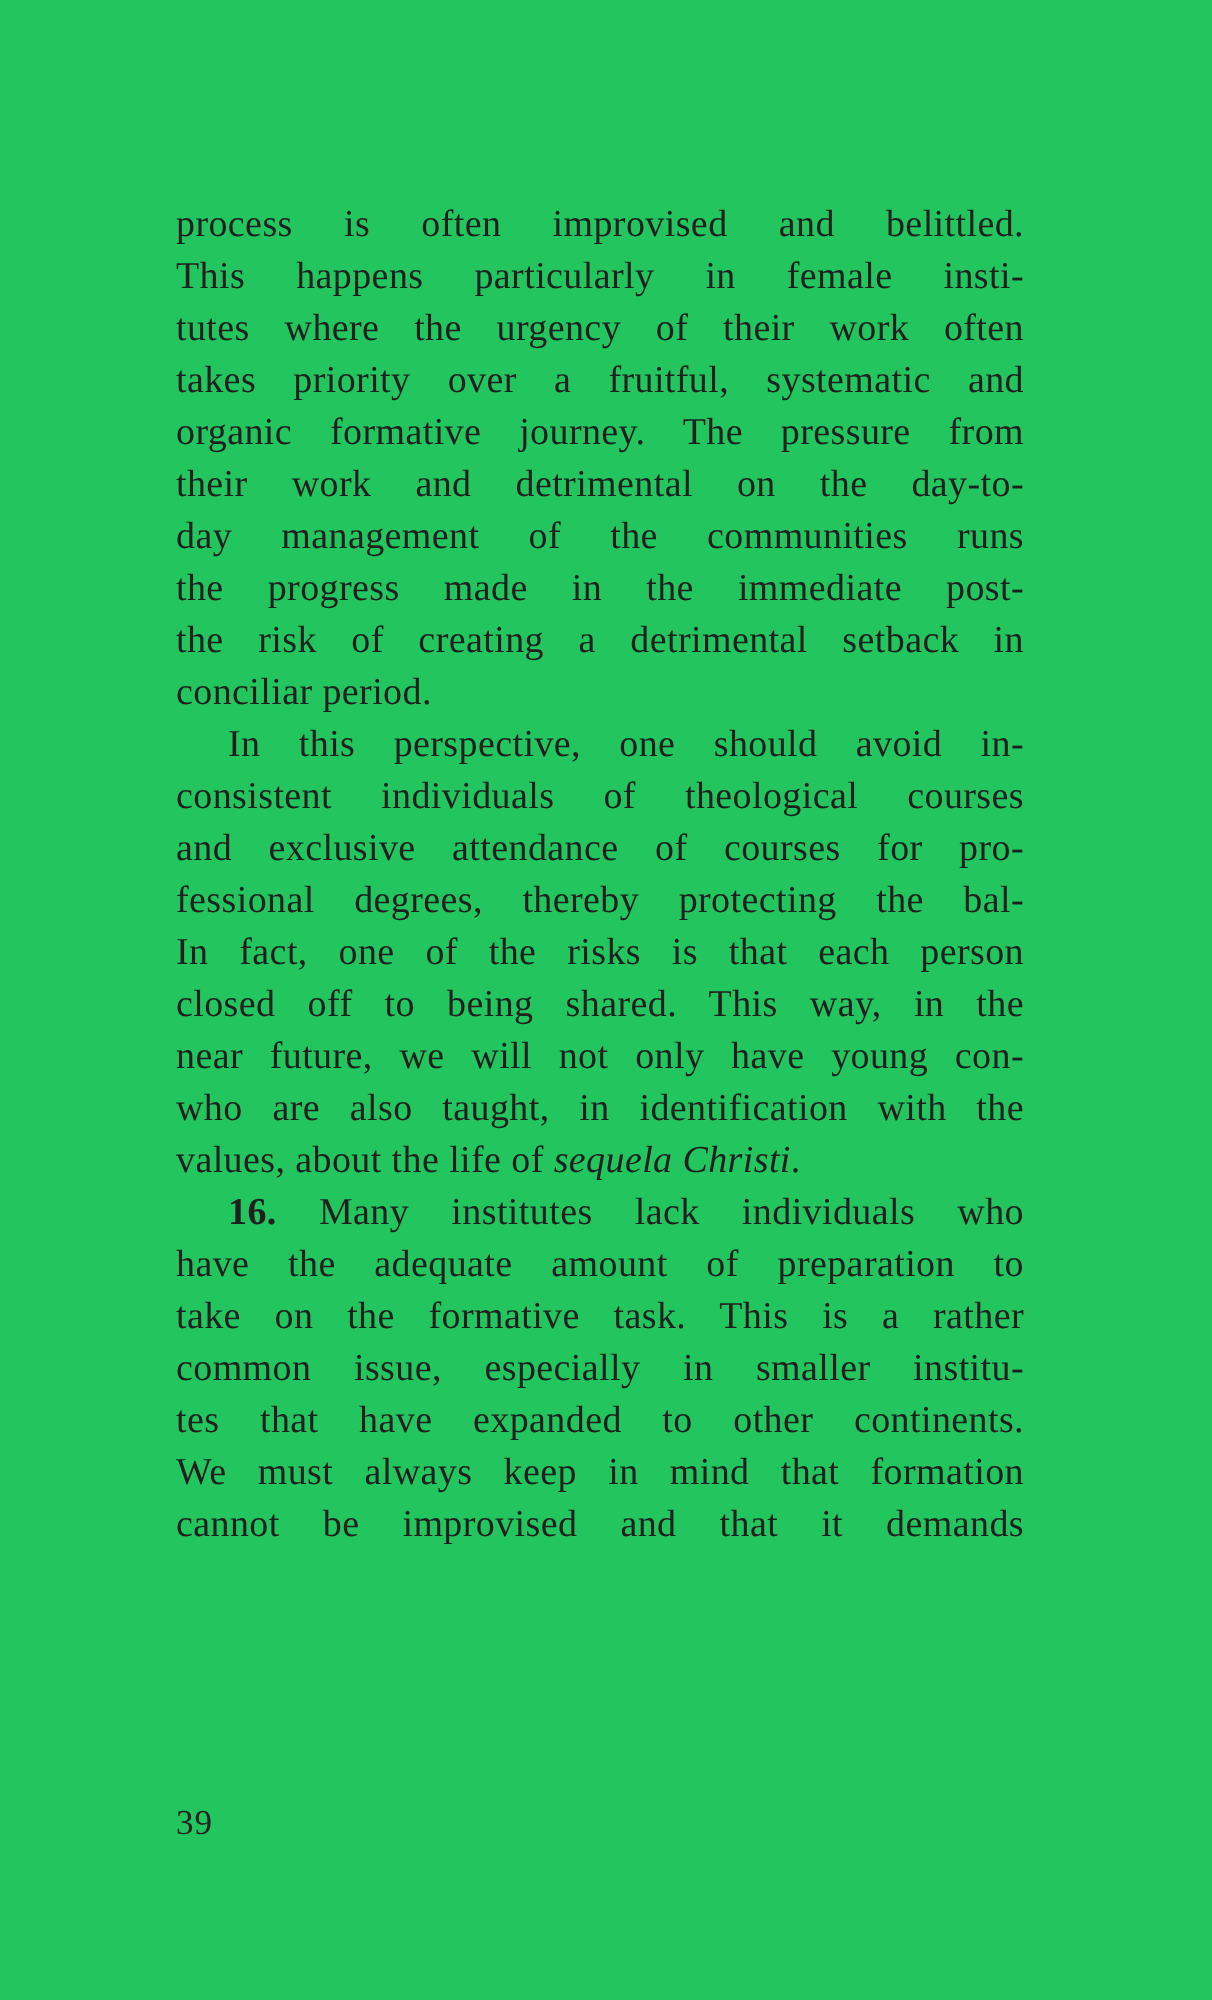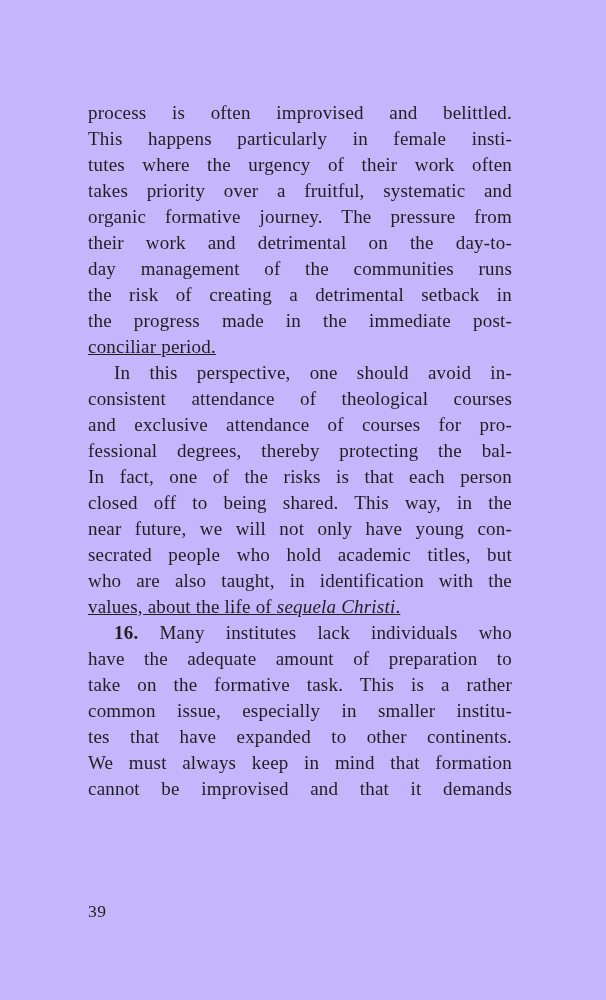--- a/index.html
+++ b/index.html
@@ -4,21 +4,21 @@
 <style>
   html, body {
     margin: 0;
     padding: 0;
     background: #ffffff;
   }
   .page {
     position: relative;
     width: 606px;
     height: 1000px;
-    background: #c4b5fd;
+    background: #22c55e;
     overflow: hidden;
     font-family: "Liberation Serif", "DejaVu Serif", serif;
     color: #1f1f1f;
   }
   .text-block {
     position: absolute;
     left: 88px;
     top: 100px;
     width: 424px;
     font-size: 19px;
@@ -32,21 +32,20 @@
   .paragraph.spaced {
   }
   .line {
     text-align: justify;
     text-align-last: justify;
     white-space: normal;
   }
   .line.short {
     text-align: left;
     text-align-last: left;
-    text-decoration: underline;
   }
   .line.indent {
     padding-left: 26px;
   }
   .italic {
     font-style: italic;
   }
   .bold {
     font-weight: bold;
   }
@@ -68,34 +67,33 @@
   <div class="text-block">
 
     <div class="paragraph">
       <div class="line">process is often improvised and belittled.</div>
       <div class="line">This happens particularly in female insti-</div>
       <div class="line">tutes where the urgency of their work often</div>
       <div class="line">takes priority over a fruitful, systematic and</div>
       <div class="line">organic formative journey. The pressure from</div>
       <div class="line">their work and detrimental on the day-to-</div>
       <div class="line">day management of the communities runs</div>
+      <div class="line">the progress made in the immediate post-</div>
       <div class="line">the risk of creating a detrimental setback in</div>
-      <div class="line">the progress made in the immediate post-</div>
       <div class="line short">conciliar period.</div>
     </div>
 
     <div class="paragraph">
       <div class="line indent">In this perspective, one should avoid in-</div>
-      <div class="line">consistent attendance of theological courses</div>
+      <div class="line">consistent individuals of theological courses</div>
       <div class="line">and exclusive attendance of courses for pro-</div>
       <div class="line">fessional degrees, thereby protecting the bal-</div>
       <div class="line">In fact, one of the risks is that each person</div>
       <div class="line">closed off to being shared. This way, in the</div>
       <div class="line">near future, we will not only have young con-</div>
-      <div class="line">secrated people who hold academic titles, but</div>
       <div class="line">who are also taught, in identification with the</div>
       <div class="line short"><span>values, about the life of </span><span class="italic">sequela Christi</span><span>.</span></div>
     </div>
 
     <div class="paragraph spaced">
       <div class="line indent"><span class="bold">16.</span><span> Many institutes lack individuals who</span></div>
       <div class="line">have the adequate amount of preparation to</div>
       <div class="line">take on the formative task. This is a rather</div>
       <div class="line">common issue, especially in smaller institu-</div>
       <div class="line">tes that have expanded to other continents.</div>

